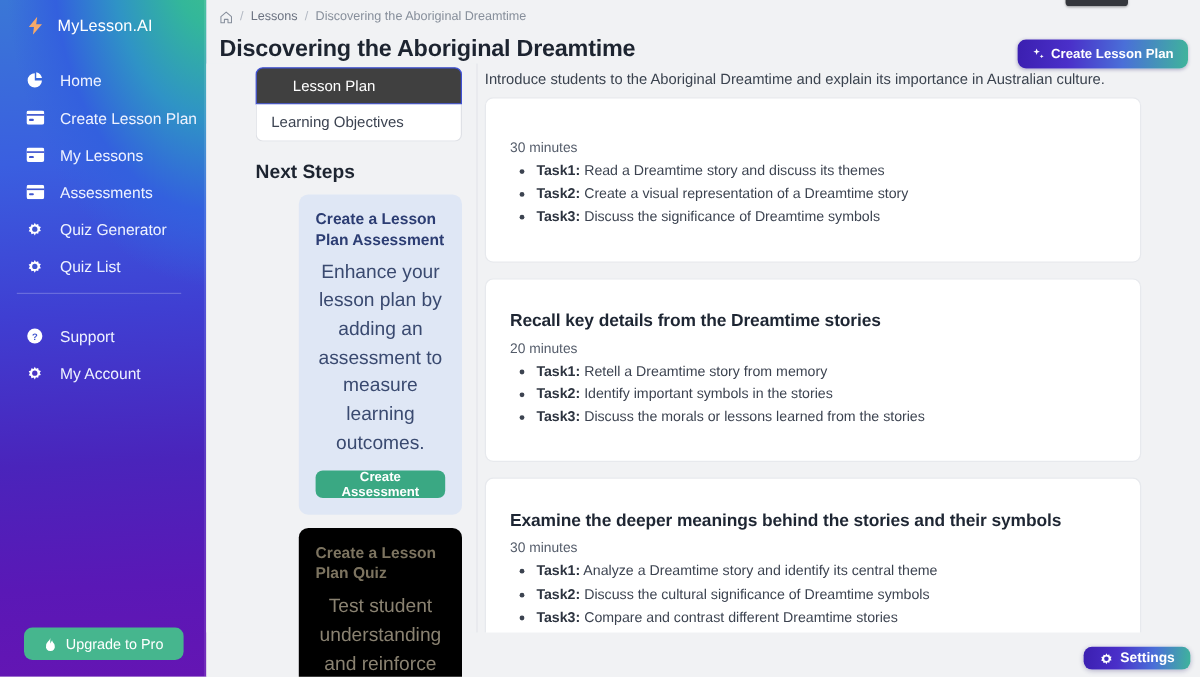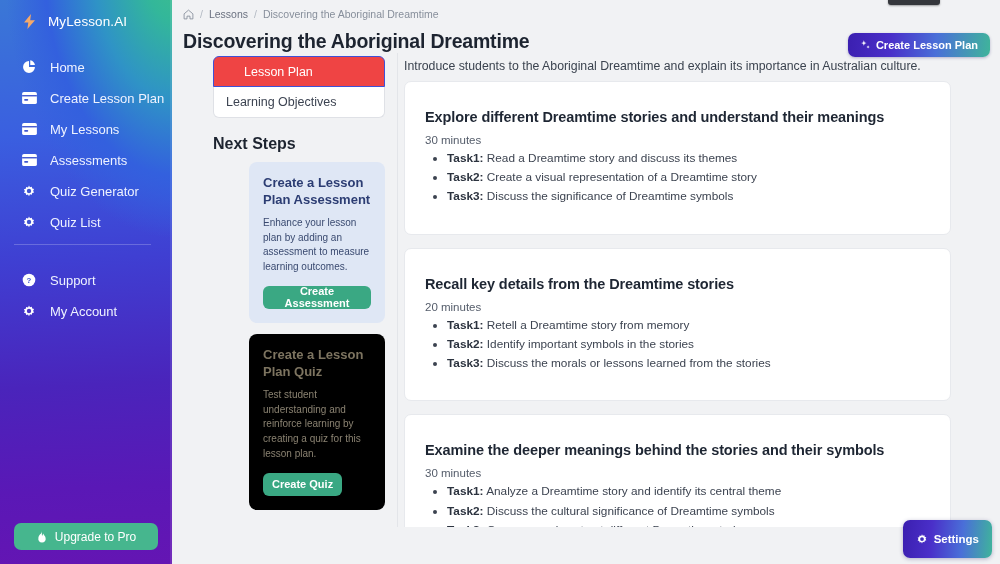--- a/index.html
+++ b/index.html
@@ -37,21 +37,21 @@
   }
   .nav-icon { width:16px; height:16px; display:flex; align-items:center; justify-content:center; flex:0 0 16px; }
   .nav-icon svg { display:block; }
   .nav-divider {
     height:1px; margin:14px 21px 12px 14px;
     background:rgba(255,255,255,0.22);
   }
   .upgrade-wrap { position:absolute; left:0; bottom:14px; width:172px; display:flex; justify-content:center; }
   .upgrade-btn {
     display:flex; align-items:center; justify-content:center; gap:7px;
-    width:144px; height:27px; border-radius:7px;
+    width:133px; height:27px; border-radius:7px;
     background:#46b68e; color:#fff; font-size:12px; cursor:pointer;
     border:none;
   }
 
   
   #content { position:relative; flex:1 1 auto; height:564px; background:#f1f2f4; }
 
   .topbar { position:relative; padding:8px 0 0 0; }
   .breadcrumb {
     display:flex; align-items:center; gap:6px;
@@ -101,35 +101,35 @@
 
   .tabs { padding-top:3px; }
   .tab {
     height:31px; display:flex; align-items:center;
     padding-left:12px; font-size:12.5px; cursor:pointer;
     border:1px solid #dfe1e6; background:#fff; color:#3c4351;
   }
   .tab:first-child { border-radius:6px 6px 0 0; }
   .tab:last-child { border-radius:0 0 6px 6px; border-top:none; }
   .tab.active {
-    background:#ef4444; border-color:#3f51d6; color:#fff;padding-left:30px;
+    background:#404040; border-color:#3f51d6; color:#fff;padding-left:30px;
   }
 
   .next-steps-title {
     margin:17px 0 9px 0;
     font-size:16px; font-weight:bold; color:#1d2430;
   }
 
   .promo-card { border-radius:8px; padding:13px 14px 14px 14px; margin-bottom:11px;margin-left:36px; }
   .promo-card.assessment { background:#dfe7f5; }
   .promo-card.quiz { background:#000000; }
   .promo-title { font-size:13px; font-weight:bold; line-height:1.3; }
   .promo-card.assessment .promo-title { color:#2c3d73; }
   .promo-card.quiz .promo-title { color:#7d7460; }
-  .promo-desc { margin-top:7px; font-size:10px; line-height:1.48; }
+  .promo-desc { margin-top:7px; font-size:16px; line-height:1.48;text-align:center; }
   .promo-card.assessment .promo-desc { color:#3a4a70; }
   .promo-card.quiz .promo-desc { color:#8a8271; }
   .promo-btn {
     margin-top:11px; display:inline-flex; align-items:center; justify-content:center;
     height:23px; padding:0 9px; border:none; border-radius:6px;
     background:#3aa883; color:#fff; font-size:11px; font-weight:bold; cursor:pointer;
   }
 
   .rightpanel {
     flex:1 1 auto; height:474px;
@@ -148,21 +148,21 @@
     font-size:14.5px; font-weight:bold; color:#1e2633; letter-spacing:-.1px;
   }
   .lesson-duration { margin-top:9px; font-size:11.5px; color:#545c6a; }
   .task-list { margin:3px 0 0 22px; }
   .task-list li { font-size:11.8px; color:#3c4350; line-height:1.63; }
   .task-list li b { font-weight:bold; color:#2c333f; }
 
   .settings-btn {
     position:absolute; right:8px; bottom:6px;
     display:flex; align-items:center; justify-content:center; gap:6px;
-    height:38px; padding:0 13px; border:none; border-radius:7px;
+    height:19px; padding:0 13px; border:none; border-radius:7px;
     background:linear-gradient(95deg,#3b1fb0 0%, #4a2fc9 32%, #4a6fd8 66%, #3fb49b 100%);
     color:#fff; font-size:11.5px; font-weight:bold; cursor:pointer;
     box-shadow:0 1px 4px rgba(40,30,110,.32);
   }
 </style>
 </head>
 <body>
 
 <div id="app">
 
@@ -331,21 +331,20 @@
           <div class="promo-desc">Test student understanding and reinforce learning by creating a quiz for this lesson plan.</div>
           <button class="promo-btn">Create Quiz</button>
         </div>
       </div>
 
       <div class="rightpanel">
 
         <p class="intro-text">Introduce students to the Aboriginal Dreamtime and explain its importance in Australian culture.</p>
 
         <div class="lesson-card">
-          <div class="lesson-title">Explore different Dreamtime stories and understand their meanings</div>
           <div class="lesson-duration">30 minutes</div>
           <ul class="task-list">
             <li><b>Task1:</b><span> Read a Dreamtime story and discuss its themes</span></li>
             <li><b>Task2:</b><span> Create a visual representation of a Dreamtime story</span></li>
             <li><b>Task3:</b><span> Discuss the significance of Dreamtime symbols</span></li>
           </ul>
         </div>
 
         <div class="lesson-card">
           <div class="lesson-title">Recall key details from the Dreamtime stories</div>

